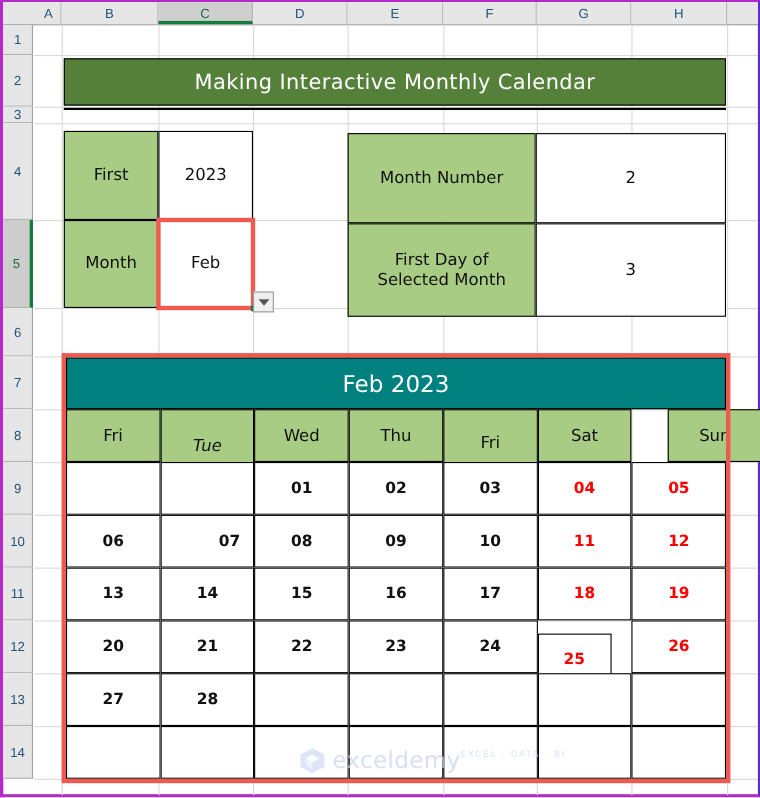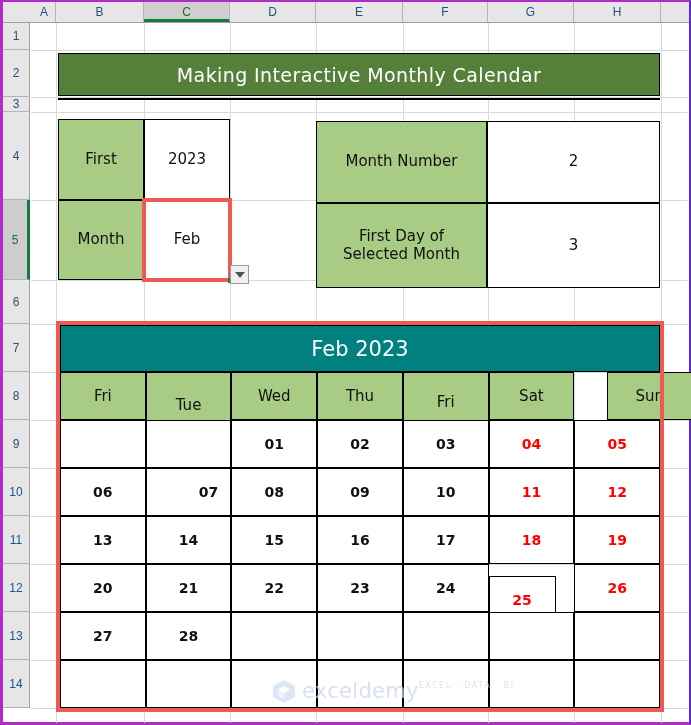--- a/index.html
+++ b/index.html
@@ -353,21 +353,21 @@
   <div class="cell" style="left:484px; top:201px; width:173px; height:85px;">
     <span>3</span>
   </div>
 
   <div class="cal-title" style="left:57px; top:323px; width:600px; height:47px;">
     <span>Feb 2023</span>
   </div>
 
   <div id="dowrow">
       <div class="dow" style="left: 57px; top: 370px; width: 85.7143px; height: 48px;">Fri</div>
-      <div class="dow" style="left: 142.714px; top: 370px; width: 85.7143px; height: 65px;">Tue</div>
+      <div class="dow" style="left: 142.714px; top: 370px; width: 85.7143px; height: 65px; font-style: italic;">Tue</div>
       <div class="dow" style="left: 228.429px; top: 370px; width: 85.7143px; height: 48px;">Wed</div>
       <div class="dow" style="left: 314.143px; top: 370px; width: 85.7143px; height: 48px;">Thu</div>
       <div class="dow" style="left: 399.857px; top: 370px; width: 85.7143px; height: 60px;">Fri</div>
       <div class="dow" style="left: 485.571px; top: 370px; width: 85.7143px; height: 48px;">Sat</div>
       <div class="dow" style="left: 604px; top: 370px; width: 85.7143px; height: 48px;">Sun</div>
     </div>
   <div id="calgrid">
       <div class="daycell" style="left: 57px; top: 418px; width: 85.7143px; height: 48px;"></div>
       <div class="daycell" style="left: 142.714px; top: 418px; width: 85.7143px; height: 48px;"></div>
       <div class="daycell" style="left: 228.429px; top: 418px; width: 85.7143px; height: 48px;">01</div>

